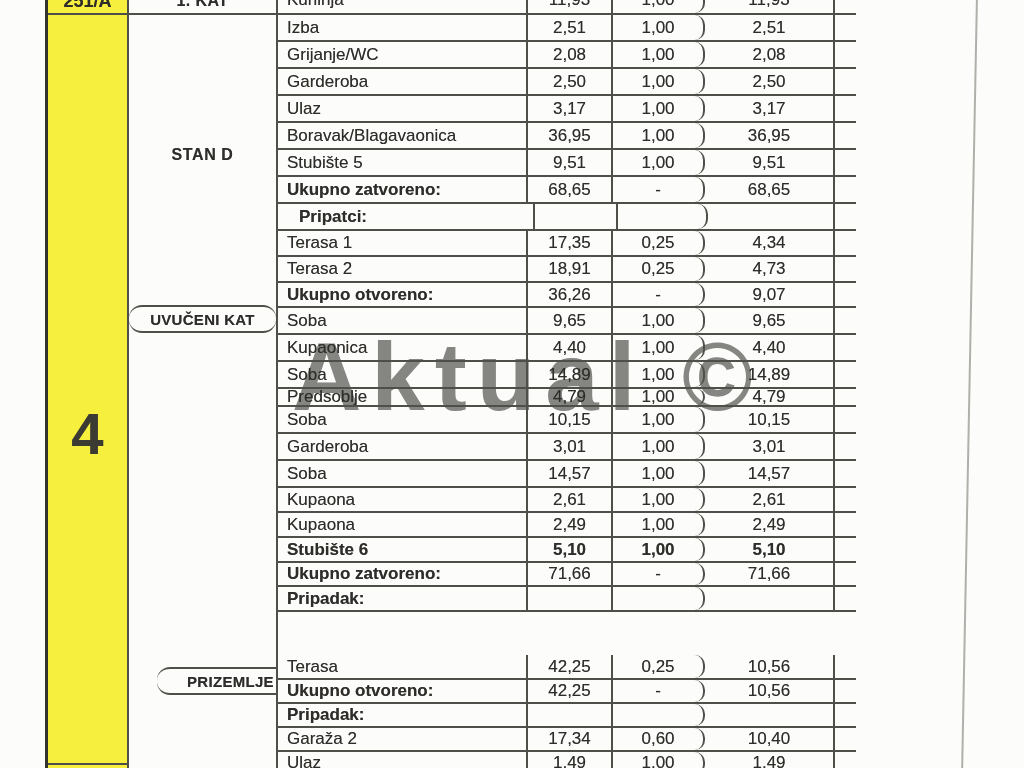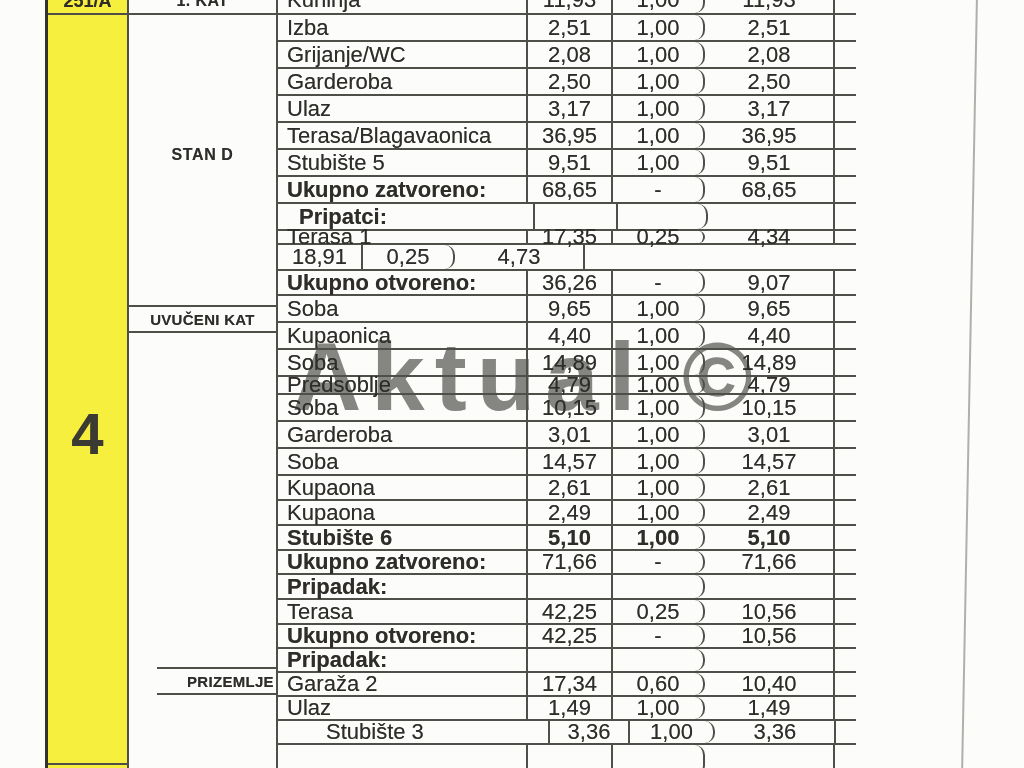--- a/index.html
+++ b/index.html
@@ -58,30 +58,30 @@
     font-weight:bold;font-size:16px;letter-spacing:.4px;
   }
   .apartment-label{
     position:absolute;top:146px;left:0;width:100%;text-align:center;
     font-weight:bold;font-size:16px;letter-spacing:.6px;
   }
   .floor-cell{
     position:absolute;left:0;width:100%;height:28px;
     border-top:2px solid var(--line);border-bottom:2px solid var(--line);
     display:flex;align-items:center;justify-content:center;
-    font-weight:bold;font-size:15px;letter-spacing:.3px;
+    font-weight:bold;font-size:15px;letter-spacing:.3px;border-radius:13px;
   }
   .floor-cell.mid{top:305px;}
   .floor-cell.bottom{top:667px;margin-left:28px;}
   
   .main-table{position:absolute;left:278px;top:-13px;width:578px;z-index:1;}
   .trow{
     display:flex;width:578px;height:26px;
     border-bottom:2px solid var(--line);
-    font-size:22px;
+    font-size:17px;
   }
   .trow .cell{display:flex;align-items:center;height:100%;}
   .c-name{width:250px;padding-left:9px;border-right:2px solid var(--line);}
   .c-area{width:85px;justify-content:center;border-right:2px solid var(--line);}
   .c-coef{width:92px;justify-content:center;border-right:2px solid var(--line);border-radius:10px;}
   .c-total{width:130px;justify-content:center;border-right:2px solid var(--line);}
   .c-over{width:21px;}
   .trow.bold .c-name{font-weight:bold;}
   .trow.toprow{height:28px;}
   .trow.sliver{height:30px;border-bottom:none;}
@@ -140,21 +140,21 @@
     <div class="cell c-over"></div>
   </div>
       <div class="trow txt" style="height: 27px;">
     <div class="cell c-name">Ulaz</div>
     <div class="cell c-area">3,17</div>
     <div class="cell c-coef">1,00</div>
     <div class="cell c-total">3,17</div>
     <div class="cell c-over"></div>
   </div>
       <div class="trow txt" style="height: 27px;">
-    <div class="cell c-name">Terasa/Blagavaonica</div>
+    <div class="cell c-name">Boravak/Blagavaonica</div>
     <div class="cell c-area">36,95</div>
     <div class="cell c-coef">1,00</div>
     <div class="cell c-total">36,95</div>
     <div class="cell c-over"></div>
   </div>
       <div class="trow txt" style="height: 27px;">
     <div class="cell c-name">Stubište 5</div>
     <div class="cell c-area">9,51</div>
     <div class="cell c-coef">1,00</div>
     <div class="cell c-total">9,51</div>
@@ -167,28 +167,29 @@
     <div class="cell c-total">68,65</div>
     <div class="cell c-over"></div>
   </div>
       <div class="trow txt bold" style="height: 27px; padding-left: 12px;">
     <div class="cell c-name">Pripatci:</div>
     <div class="cell c-area"></div>
     <div class="cell c-coef"></div>
     <div class="cell c-total"></div>
     <div class="cell c-over"></div>
   </div>
-      <div class="trow txt" style="height: 14px;">
+      <div class="trow txt" style="height: 26px;">
     <div class="cell c-name">Terasa 1</div>
     <div class="cell c-area">17,35</div>
     <div class="cell c-coef">0,25</div>
     <div class="cell c-total">4,34</div>
     <div class="cell c-over"></div>
   </div>
       <div class="trow txt" style="height: 26px;">
+    <div class="cell c-name">Terasa 2</div>
     <div class="cell c-area">18,91</div>
     <div class="cell c-coef">0,25</div>
     <div class="cell c-total">4,73</div>
     <div class="cell c-over"></div>
   </div>
       <div class="trow txt bold" style="height: 25px;">
     <div class="cell c-name">Ukupno otvoreno:</div>
     <div class="cell c-area">36,26</div>
     <div class="cell c-coef">-</div>
     <div class="cell c-total">9,07</div>
@@ -271,21 +272,21 @@
     <div class="cell c-total">71,66</div>
     <div class="cell c-over"></div>
   </div>
       <div class="trow txt bold" style="height: 25px;">
     <div class="cell c-name">Pripadak:</div>
     <div class="cell c-area"></div>
     <div class="cell c-coef"></div>
     <div class="cell c-total"></div>
     <div class="cell c-over"></div>
   </div>
-      <div class="trow txt" style="height: 25px;">
+      <div class="trow txt" style="height: 25px; margin-top: 43px;">
     <div class="cell c-name">Terasa</div>
     <div class="cell c-area">42,25</div>
     <div class="cell c-coef">0,25</div>
     <div class="cell c-total">10,56</div>
     <div class="cell c-over"></div>
   </div>
       <div class="trow txt bold" style="height: 24px;">
     <div class="cell c-name">Ukupno otvoreno:</div>
     <div class="cell c-area">42,25</div>
     <div class="cell c-coef">-</div>

